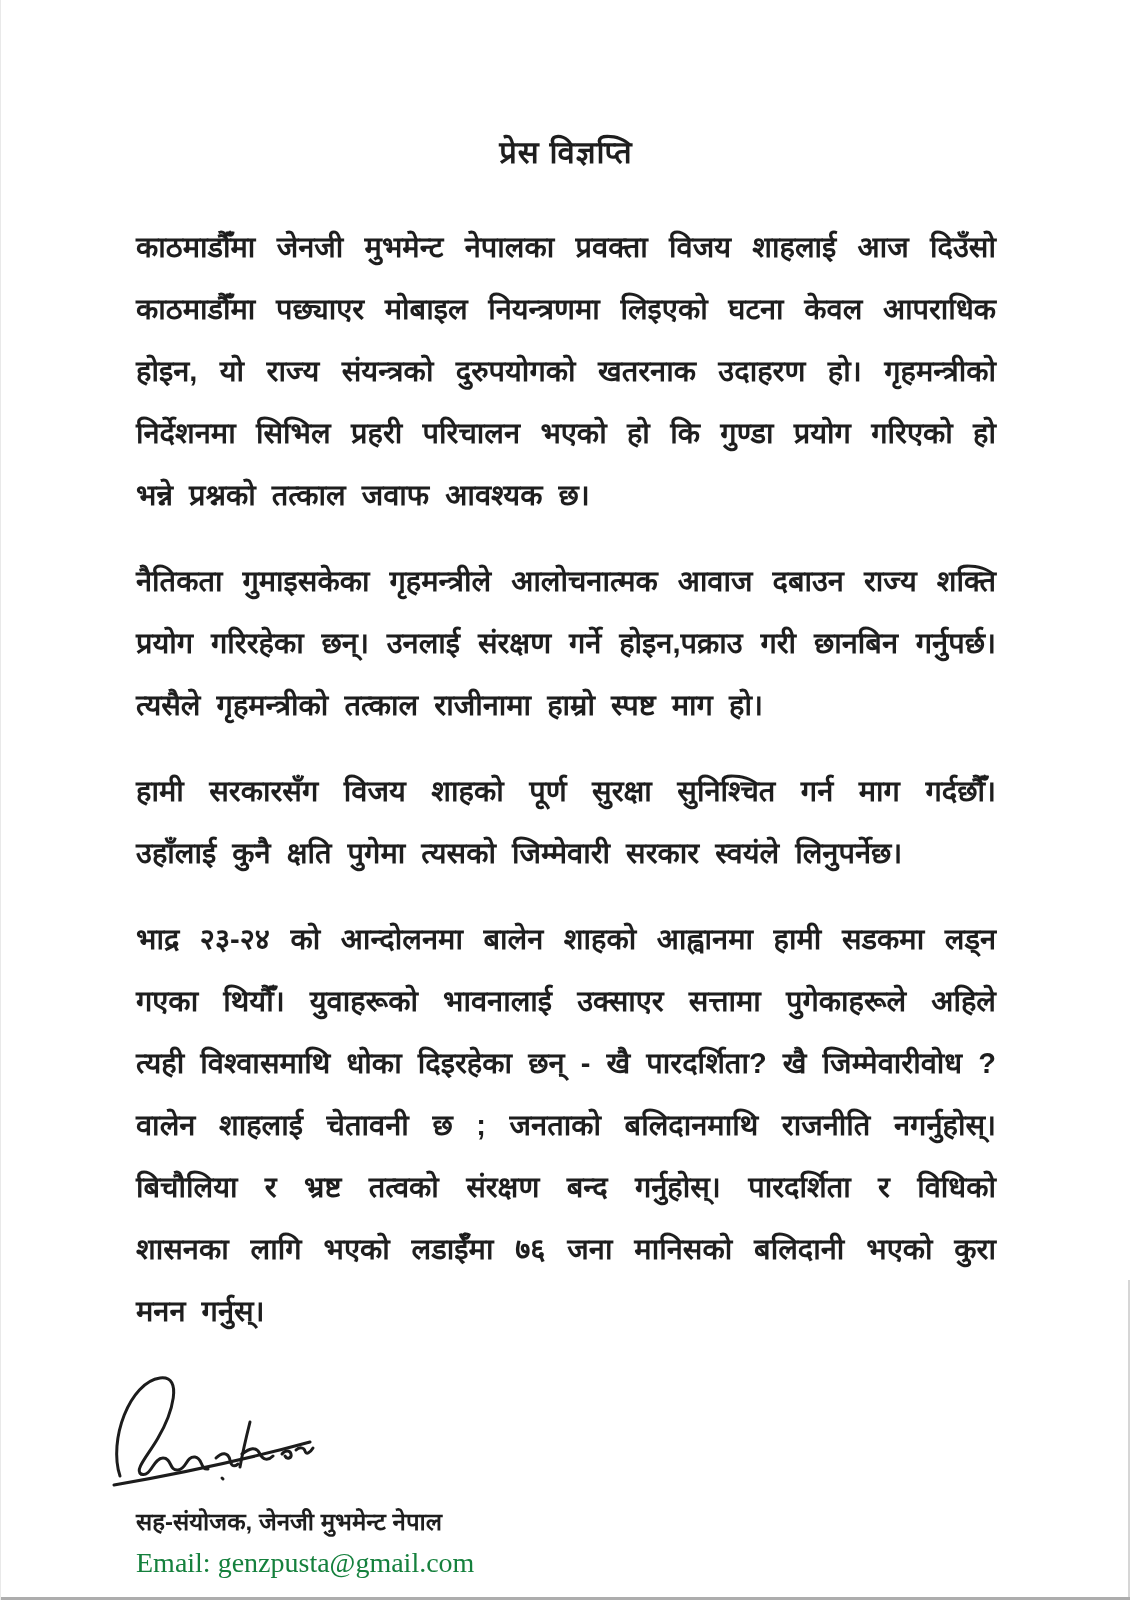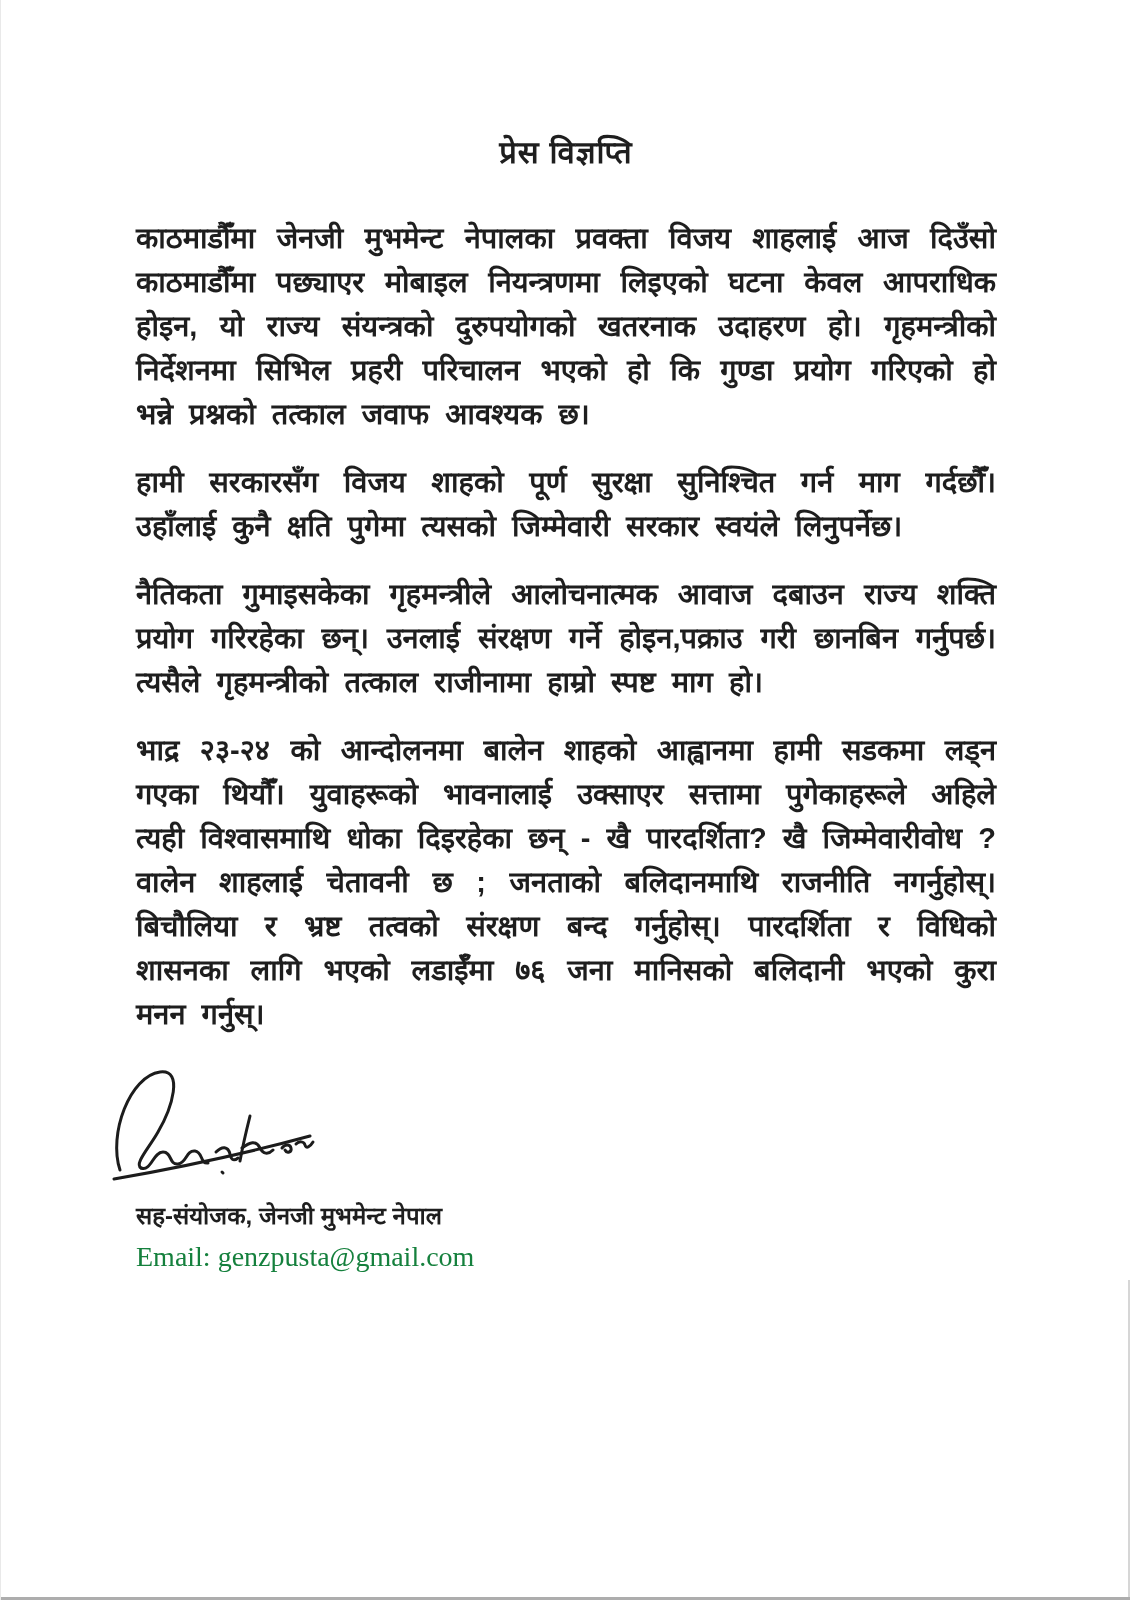--- a/index.html
+++ b/index.html
@@ -48,21 +48,21 @@
     margin-top: 52px;
     text-align: right;
     padding-right: 8px;
     font-size: 30px;
     font-weight: bold;
     word-spacing: 6px;
   }
   .body-text p {
     font-size: 29px;
     font-weight: 600;
-    line-height: 44px;
+    line-height: 62px;
     text-align: justify;
     text-justify: inter-word;
     word-spacing: 8px;
     margin: 0 0 24px 0;
   }
   .body-text p:first-child {
     margin-top: 44px;
   }
   .signature-block {
     margin-top: 22px;
@@ -94,22 +94,22 @@
 
 <div class="page">
 
   <div class="content">
 
     <div class="title">प्रेस विज्ञप्ति</div>
 
 
     <div class="body-text">
       <p>काठमाडौँमा जेनजी मुभमेन्ट नेपालका प्रवक्ता विजय शाहलाई आज दिउँसो काठमाडौँमा पछ्याएर मोबाइल नियन्त्रणमा लिइएको घटना केवल आपराधिक होइन, यो राज्य संयन्त्रको दुरुपयोगको खतरनाक उदाहरण हो। गृहमन्त्रीको निर्देशनमा सिभिल प्रहरी परिचालन भएको हो कि गुण्डा प्रयोग गरिएको हो भन्ने प्रश्नको तत्काल जवाफ आवश्यक छ।</p>
+      <p>नैतिकता गुमाइसकेका गृहमन्त्रीले आलोचनात्मक आवाज दबाउन राज्य शक्ति प्रयोग गरिरहेका छन्। उनलाई संरक्षण गर्ने होइन,पक्राउ गरी छानबिन गर्नुपर्छ। त्यसैले गृहमन्त्रीको तत्काल राजीनामा हाम्रो स्पष्ट माग हो।</p>
       <p>हामी सरकारसँग विजय शाहको पूर्ण सुरक्षा सुनिश्चित गर्न माग गर्दछौँ। उहाँलाई कुनै क्षति पुगेमा त्यसको जिम्मेवारी सरकार स्वयंले लिनुपर्नेछ।</p>
-      <p>नैतिकता गुमाइसकेका गृहमन्त्रीले आलोचनात्मक आवाज दबाउन राज्य शक्ति प्रयोग गरिरहेका छन्। उनलाई संरक्षण गर्ने होइन,पक्राउ गरी छानबिन गर्नुपर्छ। त्यसैले गृहमन्त्रीको तत्काल राजीनामा हाम्रो स्पष्ट माग हो।</p>
       <p>भाद्र २३-२४ को आन्दोलनमा बालेन शाहको आह्वानमा हामी सडकमा लड्न गएका थियौँ। युवाहरूको भावनालाई उक्साएर सत्तामा पुगेकाहरूले अहिले त्यही विश्वासमाथि धोका दिइरहेका छन् - खै पारदर्शिता? खै जिम्मेवारीवोध ? वालेन शाहलाई चेतावनी छ ; जनताको बलिदानमाथि राजनीति नगर्नुहोस्। बिचौलिया र भ्रष्ट तत्वको संरक्षण बन्द गर्नुहोस्। पारदर्शिता र विधिको शासनका लागि भएको लडाईँमा ७६ जना मानिसको बलिदानी भएको कुरा मनन गर्नुस्।</p>
     </div>
 
     <div class="signature-block">
 
       <svg class="signature-img" width="230" height="122" viewBox="0 0 230 122">
         <g fill="none" stroke="#1c1c1c" stroke-width="3" stroke-linecap="round" stroke-linejoin="round">
 
           <path d="M16,110 C4,74 26,16 56,12 C80,9 68,48 54,72 C45,88 30,104 37,108"></path>
 

